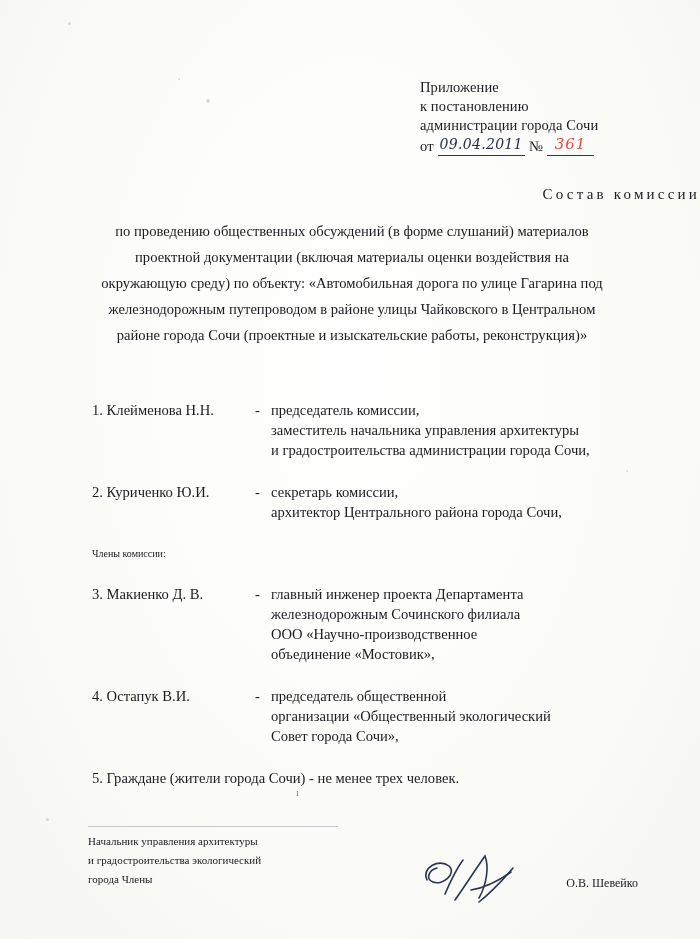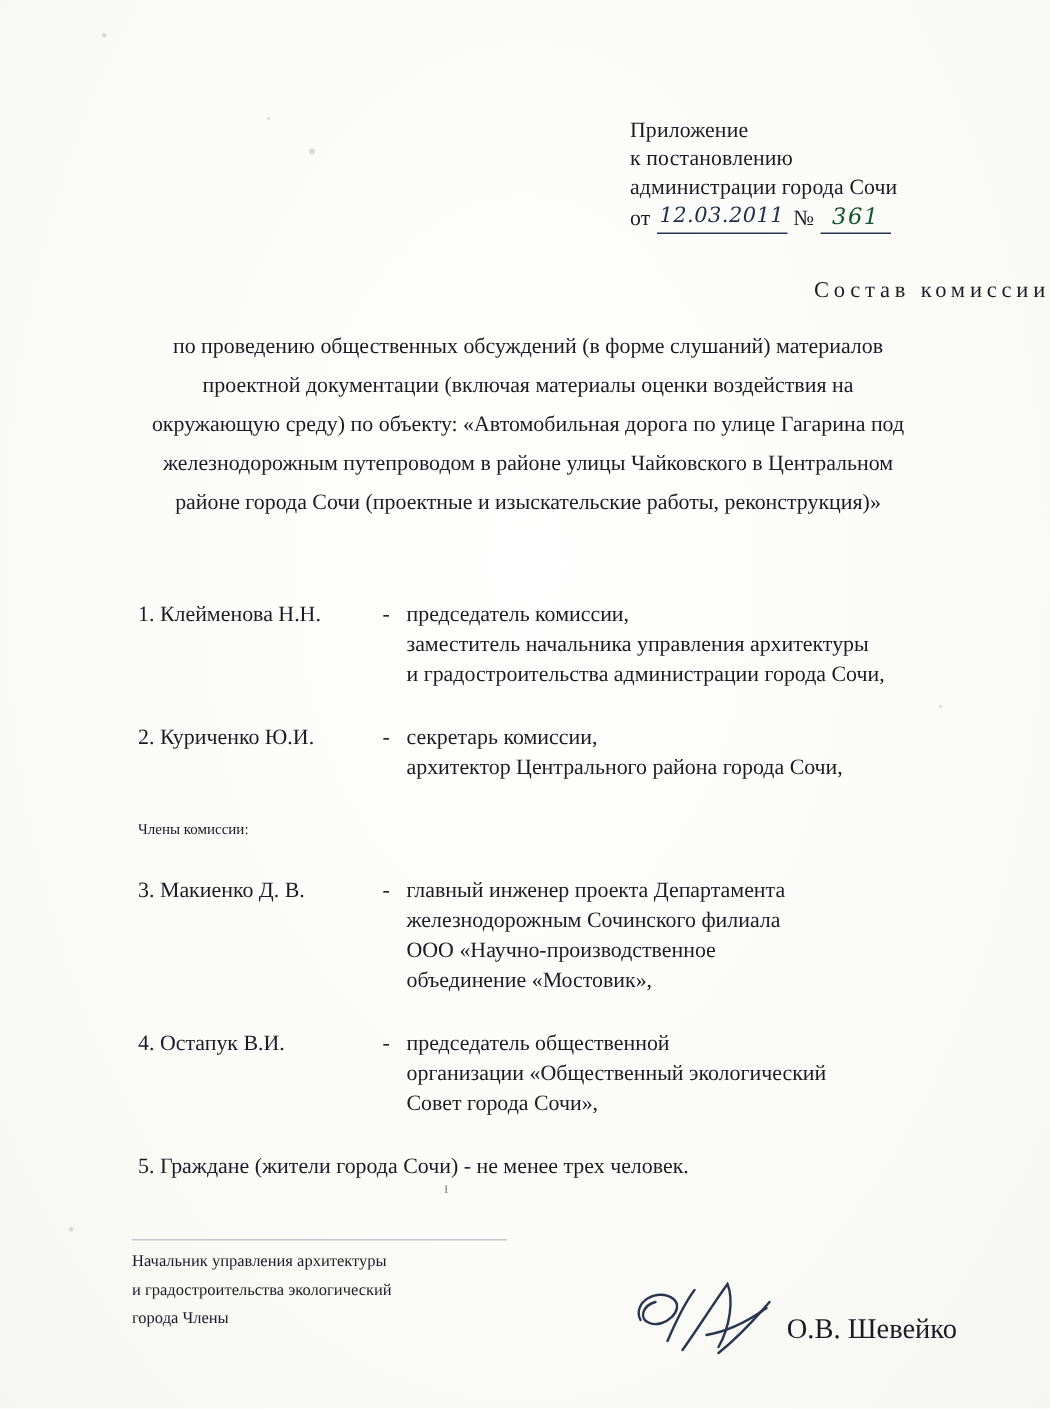--- a/index.html
+++ b/index.html
@@ -58,21 +58,21 @@
     font-size: 14px;
     color: #23304a;
     border-bottom: 1.4px solid #2a3550;
     padding: 0 2px 1px 2px;
     letter-spacing: .3px;
   }
   .hw-num {
     font-family: "DejaVu Serif", serif;
     font-style: italic;
     font-size: 15px;
-    color: #14532d;
+    color: #ef4444;
     border-bottom: 1.4px solid #2a3550;
     padding: 0 8px 1px 8px;
     letter-spacing: 1px;
   }
   .doc-title {
     position: absolute;
     left: 0;
     right: 0;
     top: 186px;
     text-align: right;
@@ -134,21 +134,21 @@
     font-size: 11px;
     line-height: 19px;
   }
   .footer div {
     white-space: nowrap;
   }
   .signature-name {
     position: absolute;
     right: 62px;
     top: 876px;
-    font-size: 19px;
+    font-size: 12px;
     white-space: nowrap;
   }
   .signature-mark {
     position: absolute;
     left: 415px;
     top: 850px;
     width: 140px;
     height: 70px;
   }
   .sep-line {
@@ -176,21 +176,21 @@
   <div class="speck" style="left:46px;top:818px;width:3px;height:3px;"></div>
   <div class="speck" style="left:626px;top:470px;width:2px;height:2px;"></div>
   <div class="tiny-mark" style="left:296px;top:786px;">ı</div>
 
   <div class="header-block">
     <div class="header-line">Приложение</div>
     <div class="header-line">к постановлению</div>
     <div class="header-line">администрации города Сочи</div>
     <div class="decree-line">
       <span>от</span>
-      <span class="handwritten">12.03.2011</span>
+      <span class="handwritten">09.04.2011</span>
       <span>№</span>
       <span class="hw-num">361</span>
     </div>
   </div>
 
   <div class="doc-title">Состав комиссии</div>
 
   <div class="intro">по проведению общественных обсуждений (в форме слушаний) материалов проектной документации (включая материалы оценки воздействия на окружающую среду) по объекту: «Автомобильная дорога по улице Гагарина под железнодорожным путепроводом в районе улицы Чайковского в Центральном районе города Сочи (проектные и изыскательские работы, реконструкция)»</div>
 
   <div class="members">

